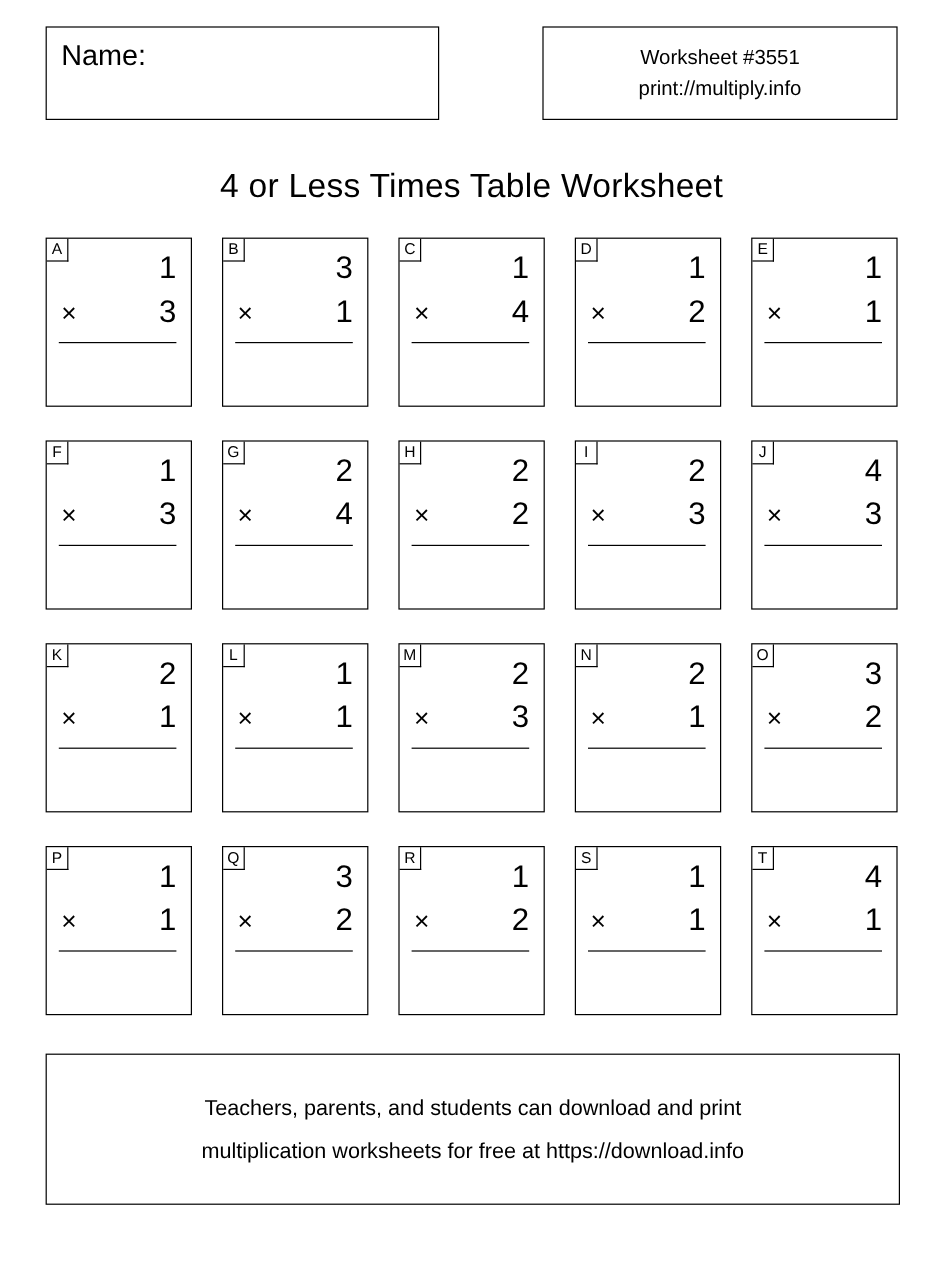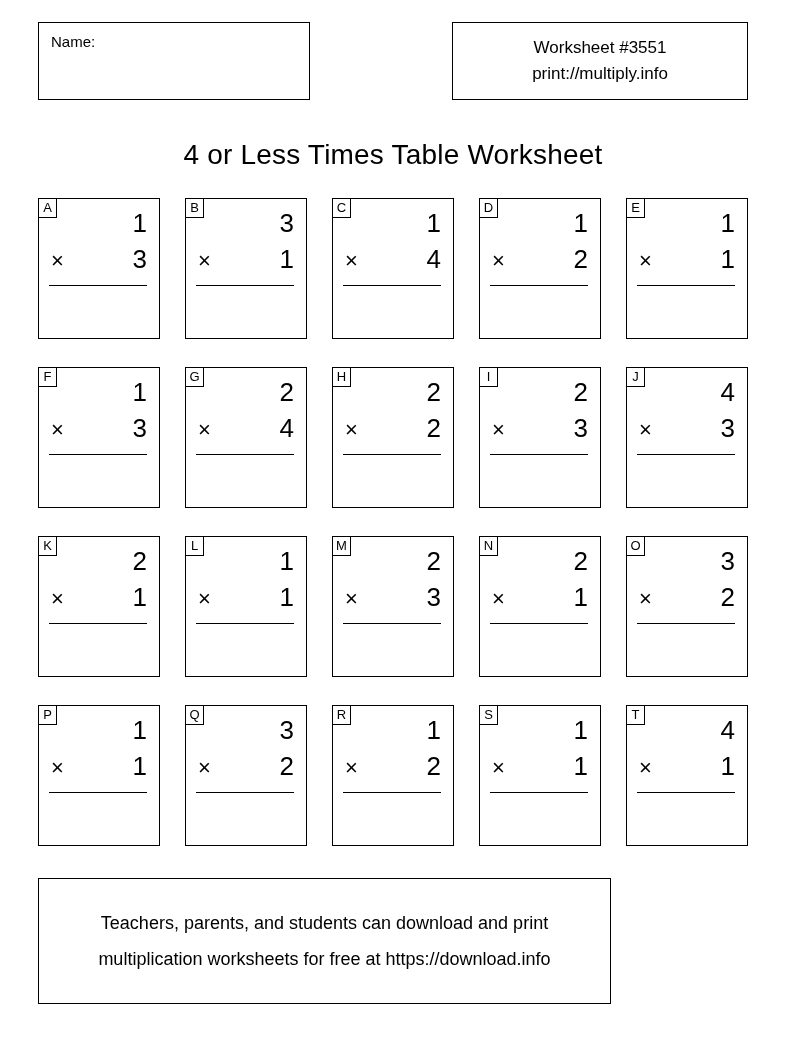--- a/index.html
+++ b/index.html
@@ -32,23 +32,23 @@
     display: flex;
     justify-content: space-between;
     align-items: flex-start;
   }
   .header-box {
     border: 1.5px solid #000;
     box-sizing: border-box;
     height: 78px;
   }
   .name-box {
-    width: 272px;
+    width: 328px;
     padding: 10px 0 0 12px;
-    font-size: 15px;
+    font-size: 24px;
   }
   .title-box {
     width: 296px;
     text-align: center;
     padding-top: 12px;
     font-size: 17px;
     line-height: 26px;
   }
   .date-box {
     width: 160px;
@@ -126,21 +126,21 @@
   .rule {
     margin: 2px 12px 0 10px;
     border-top: 1.5px solid #000;
   }
 
   
   .footer-box {
     position: absolute;
     left: 38px;
     top: 878px;
-    width: 573px;
+    width: 712px;
     height: 126px;
     border: 1.5px solid #000;
     box-sizing: border-box;
     display: flex;
     flex-direction: column;
     justify-content: center;
     align-items: center;
   }
   .footer-line {
     font-size: 18px;

